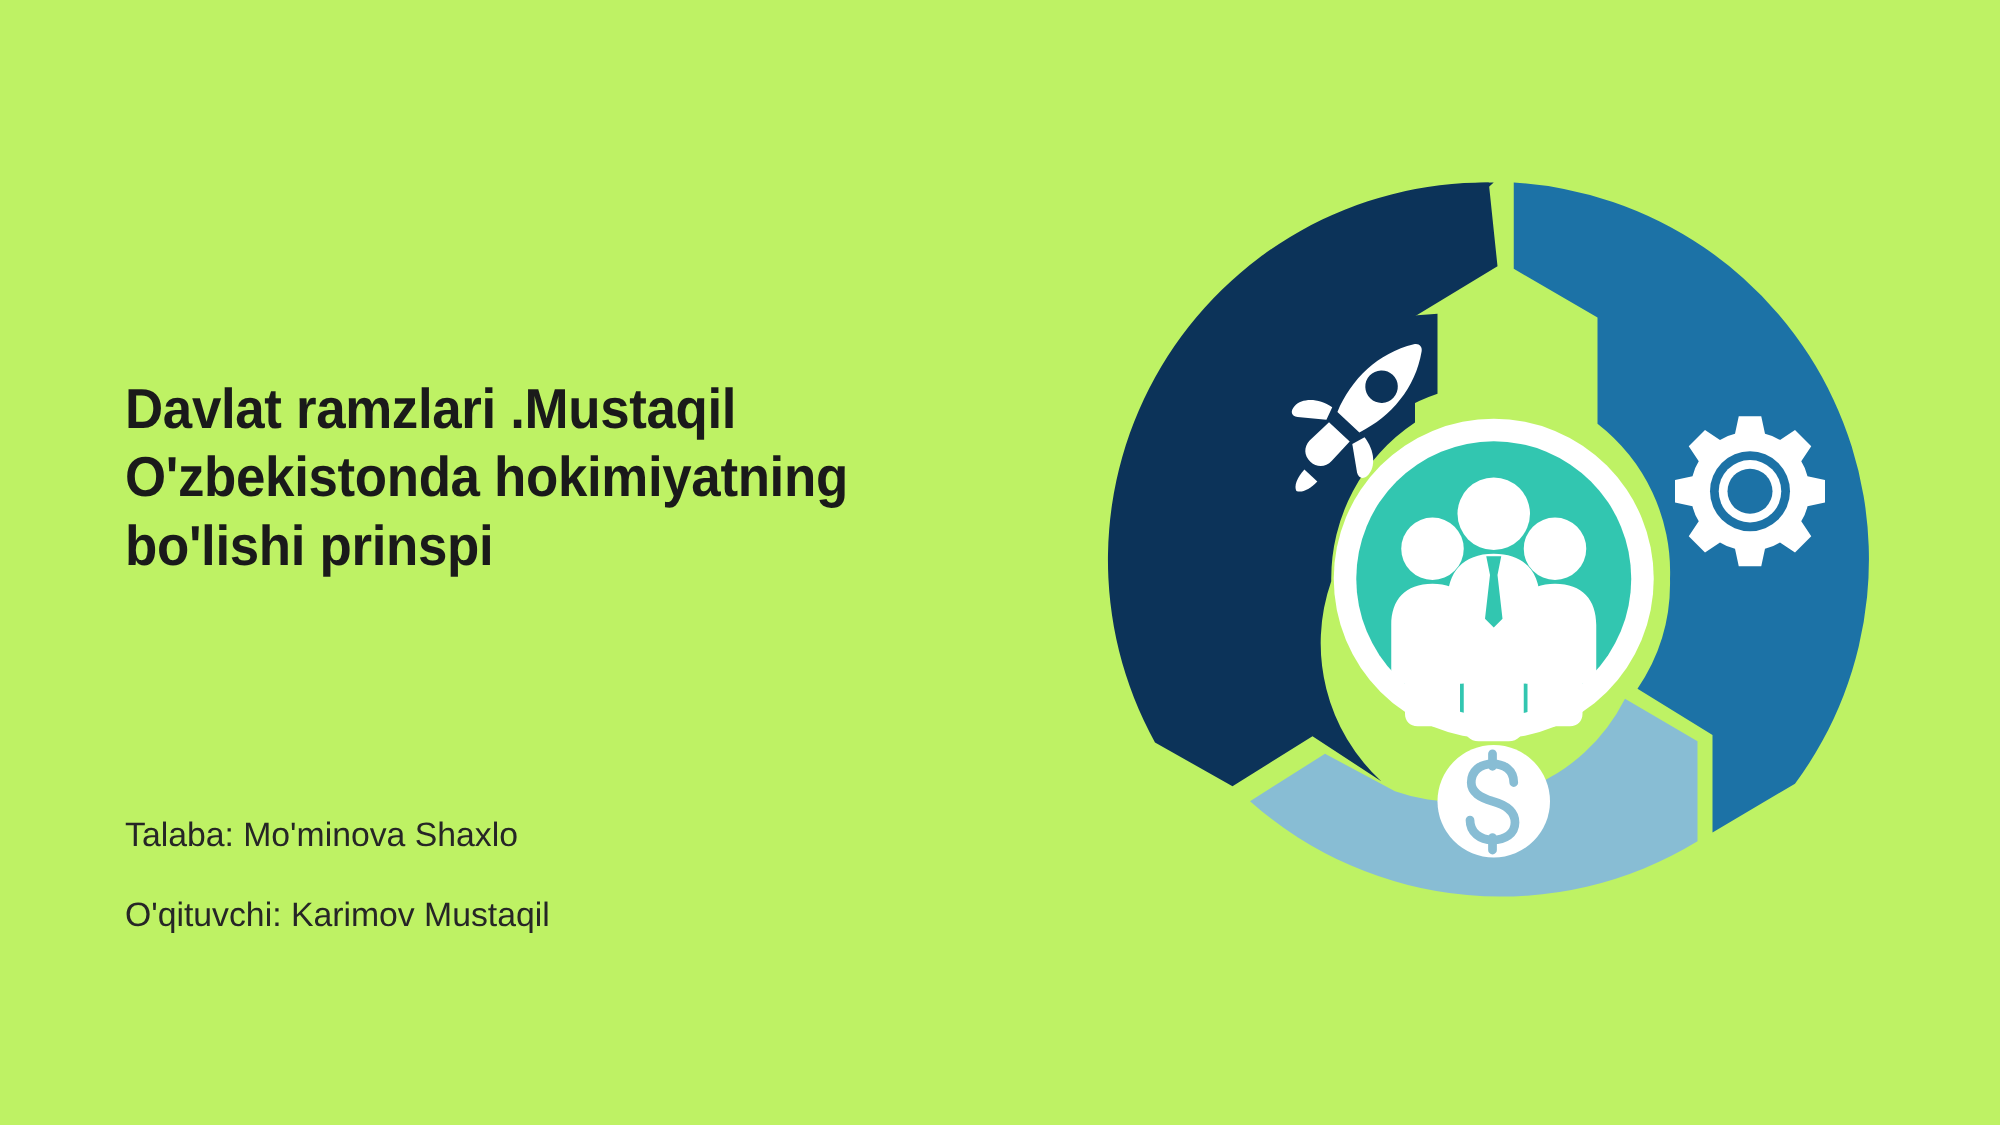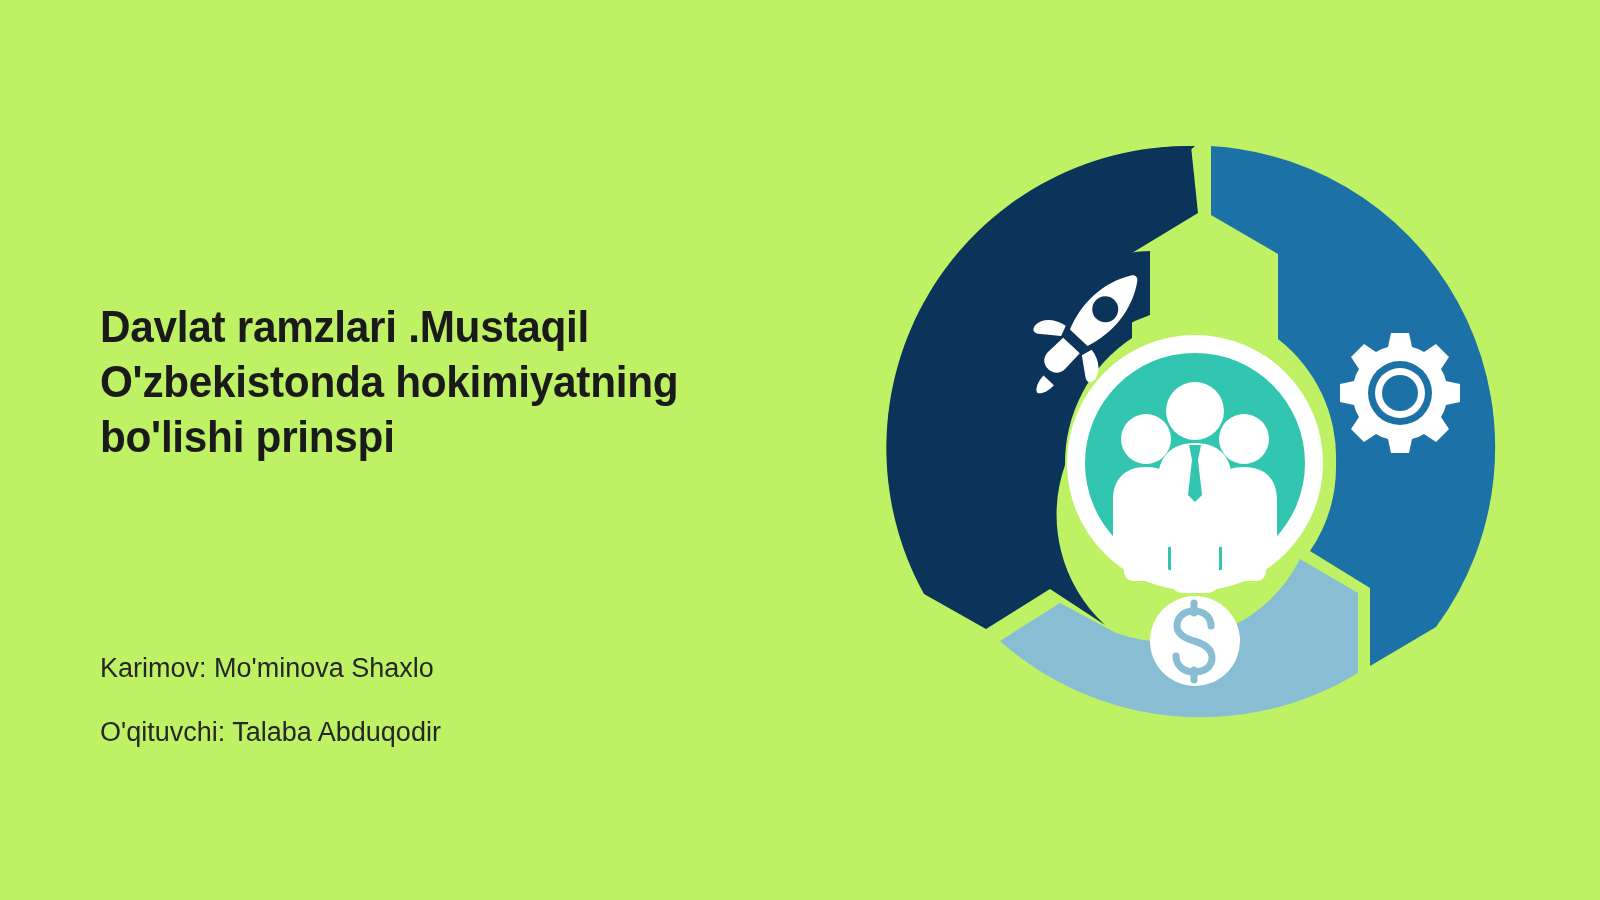--- a/index.html
+++ b/index.html
@@ -82,22 +82,22 @@
 
 <div class="slide">
 
   <div class="text-column">
     <h1 class="slide-title">Davlat ramzlari .Mustaqil
 O'zbekistonda hokimiyatning
 bo'lishi prinspi</h1>
   </div>
 
   <div class="meta-block">
-    <div class="meta-line">Karimov: Mo'minova Shaxlo</div>
-    <div class="meta-line">O'qituvchi: Talaba Abduqodir</div>
+    <div class="meta-line">Talaba: Mo'minova Shaxlo</div>
+    <div class="meta-line">O'qituvchi: Karimov Mustaqil</div>
   </div>
 
   <div class="diagram-wrap">
     <svg class="diagram-svg" viewBox="0 0 630 630" xmlns="http://www.w3.org/2000/svg">
 
       <g>
         <path fill="#0c3359" d="M 315 13
                  A 302 302 0 0 0 48.5 459
                  L 80 400
                  L 50 345

